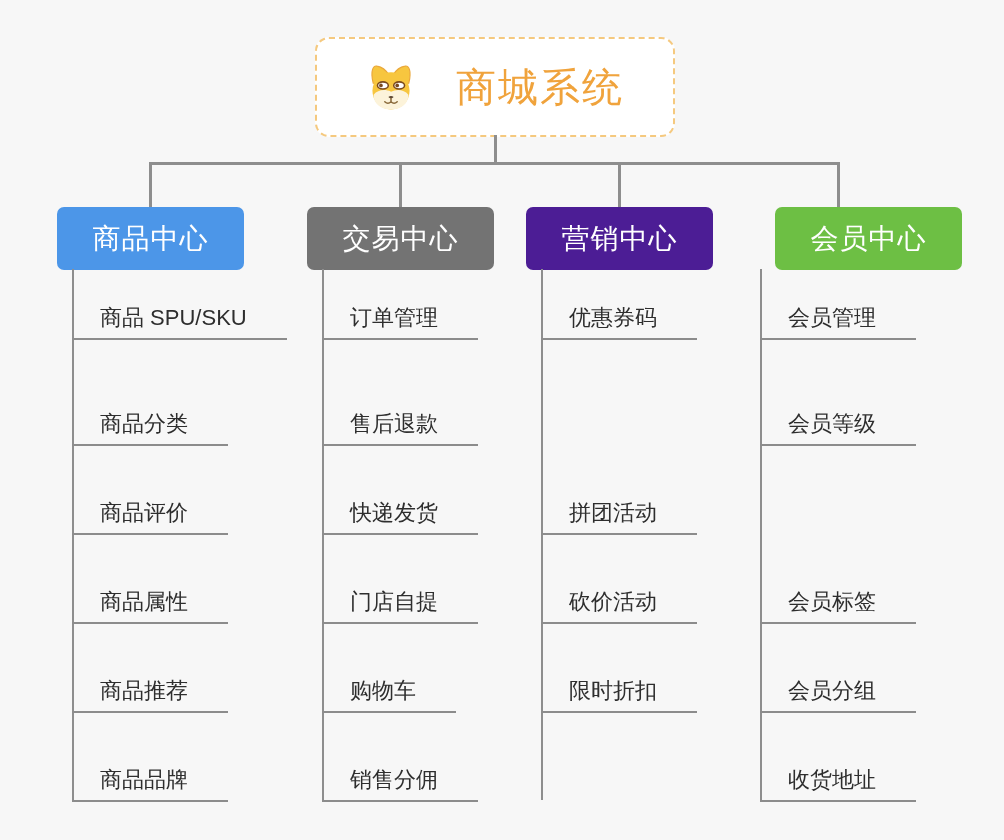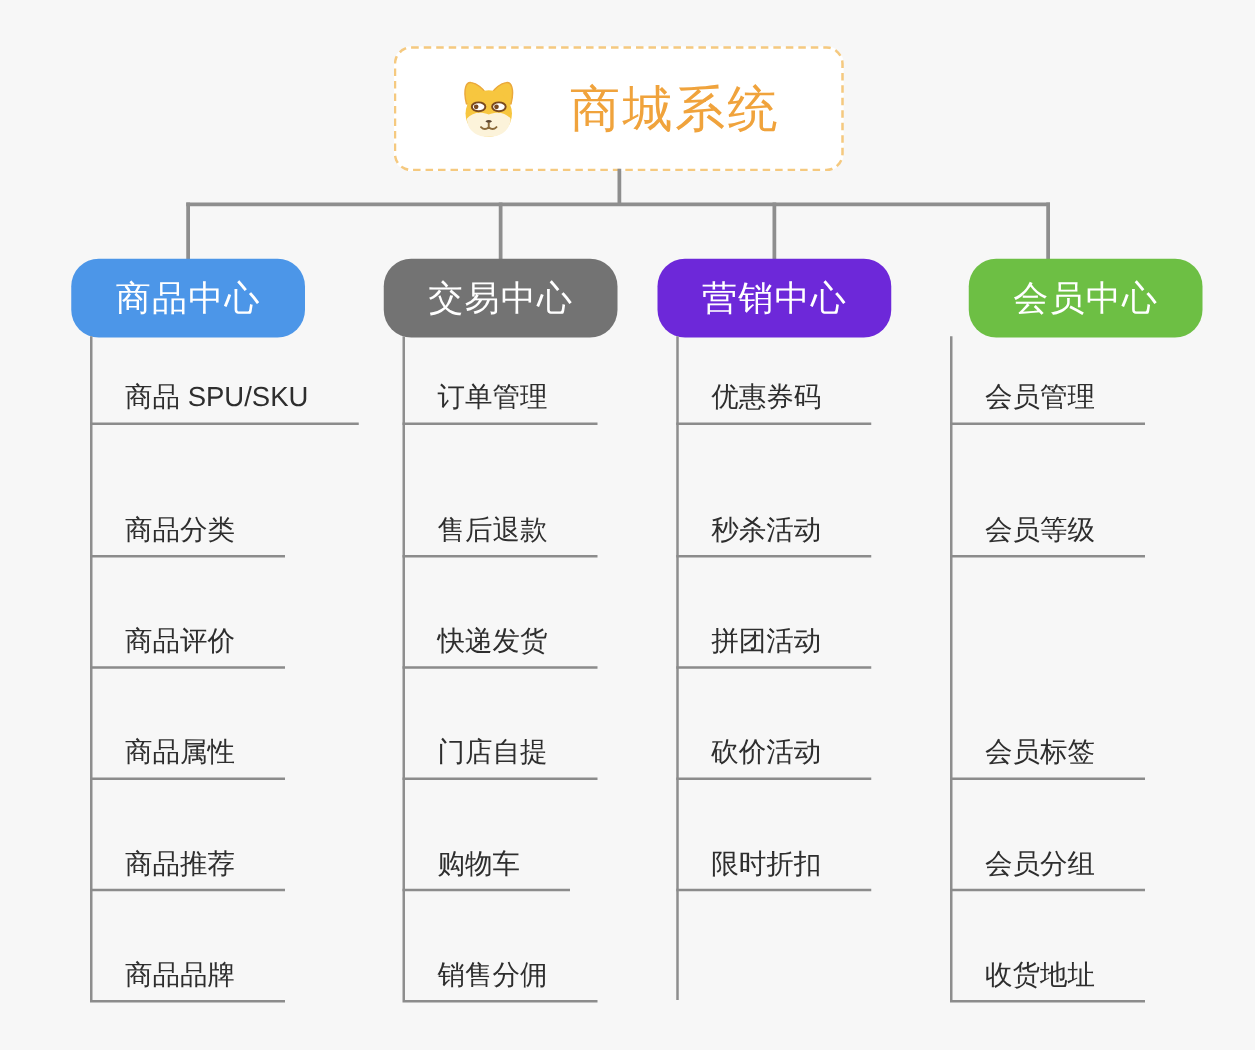--- a/index.html
+++ b/index.html
@@ -16,21 +16,21 @@
   .root-title{font-size:40px;letter-spacing:2px;color:#f0a33c;font-weight:500;margin-left:24px;}
   .root-icon{width:50px;height:48px;display:block;}
   
   .cline{position:absolute;background:#8e8e8e;}
   .root-drop {left:494px;top:135px;width:3px;height:28px;}
   .hbar      {left:149px;top:162px;width:691px;height:3px;}
   .stub      {top:162px;width:3px;height:46px;}
   .stub.s1{left:149px}.stub.s2{left:399px}.stub.s3{left:618px}.stub.s4{left:837px}
   
   .branch-box{
-    position:absolute;top:207px;width:187px;height:63px;border-radius:22px;
+    position:absolute;top:207px;width:187px;height:63px;border-radius:7px;
     display:flex;align-items:center;justify-content:center;
     color:#ffffff;font-size:28px;letter-spacing:1px;
   }
   .b1{left:57px}.b2{left:307px}.b3{left:526px}.b4{left:775px}
   
   .trunk{position:absolute;top:269px;width:2px;height:531px;background:#8e8e8e;}
   .k1{left:72px}.k2{left:322px}.k3{left:541px}.k4{left:760px}
   
   .leaf{
     position:absolute;white-space:nowrap;width:max-content;
@@ -63,21 +63,21 @@
 
   <div class="cline root-drop"></div>
   <div class="cline hbar"></div>
   <div class="cline stub s1"></div>
   <div class="cline stub s2"></div>
   <div class="cline stub s3"></div>
   <div class="cline stub s4"></div>
 
   <div class="branch-box b1" style="background-color: rgb(76, 150, 232);">商品中心</div>
   <div class="branch-box b2" style="background-color: #737373;">交易中心</div>
-  <div class="branch-box b3" style="background-color: #6d28d9;">营销中心</div>
+  <div class="branch-box b3" style="background-color: #4c1d95;">营销中心</div>
   <div class="branch-box b4" style="background-color: rgb(109, 191, 68);">会员中心</div>
 
   <div class="trunk k1"></div>
   <div class="trunk k2"></div>
   <div class="trunk k3"></div>
   <div class="trunk k4"></div>
 
   <div class="leaf k1 r0">商品 SPU/SKU</div>
   <div class="leaf k1 r1">商品分类</div>
   <div class="leaf k1 r2">商品评价</div>
@@ -86,21 +86,20 @@
   <div class="leaf k1 r5">商品品牌</div>
 
   <div class="leaf k2 r0">订单管理</div>
   <div class="leaf k2 r2">快递发货</div>
   <div class="leaf k2 r1">售后退款</div>
   <div class="leaf k2 r3">门店自提</div>
   <div class="leaf k2 r4">购物车</div>
   <div class="leaf k2 r5">销售分佣</div>
 
   <div class="leaf k3 r0">优惠券码</div>
-  <div class="leaf k3 r1">秒杀活动</div>
   <div class="leaf k3 r2">拼团活动</div>
   <div class="leaf k3 r3">砍价活动</div>
   <div class="leaf k3 r4">限时折扣</div>
 
   <div class="leaf k4 r0">会员管理</div>
   <div class="leaf k4 r1">会员等级</div>
   <div class="leaf k4 r3">会员标签</div>
   <div class="leaf k4 r4">会员分组</div>
   <div class="leaf k4 r5">收货地址</div>
 

